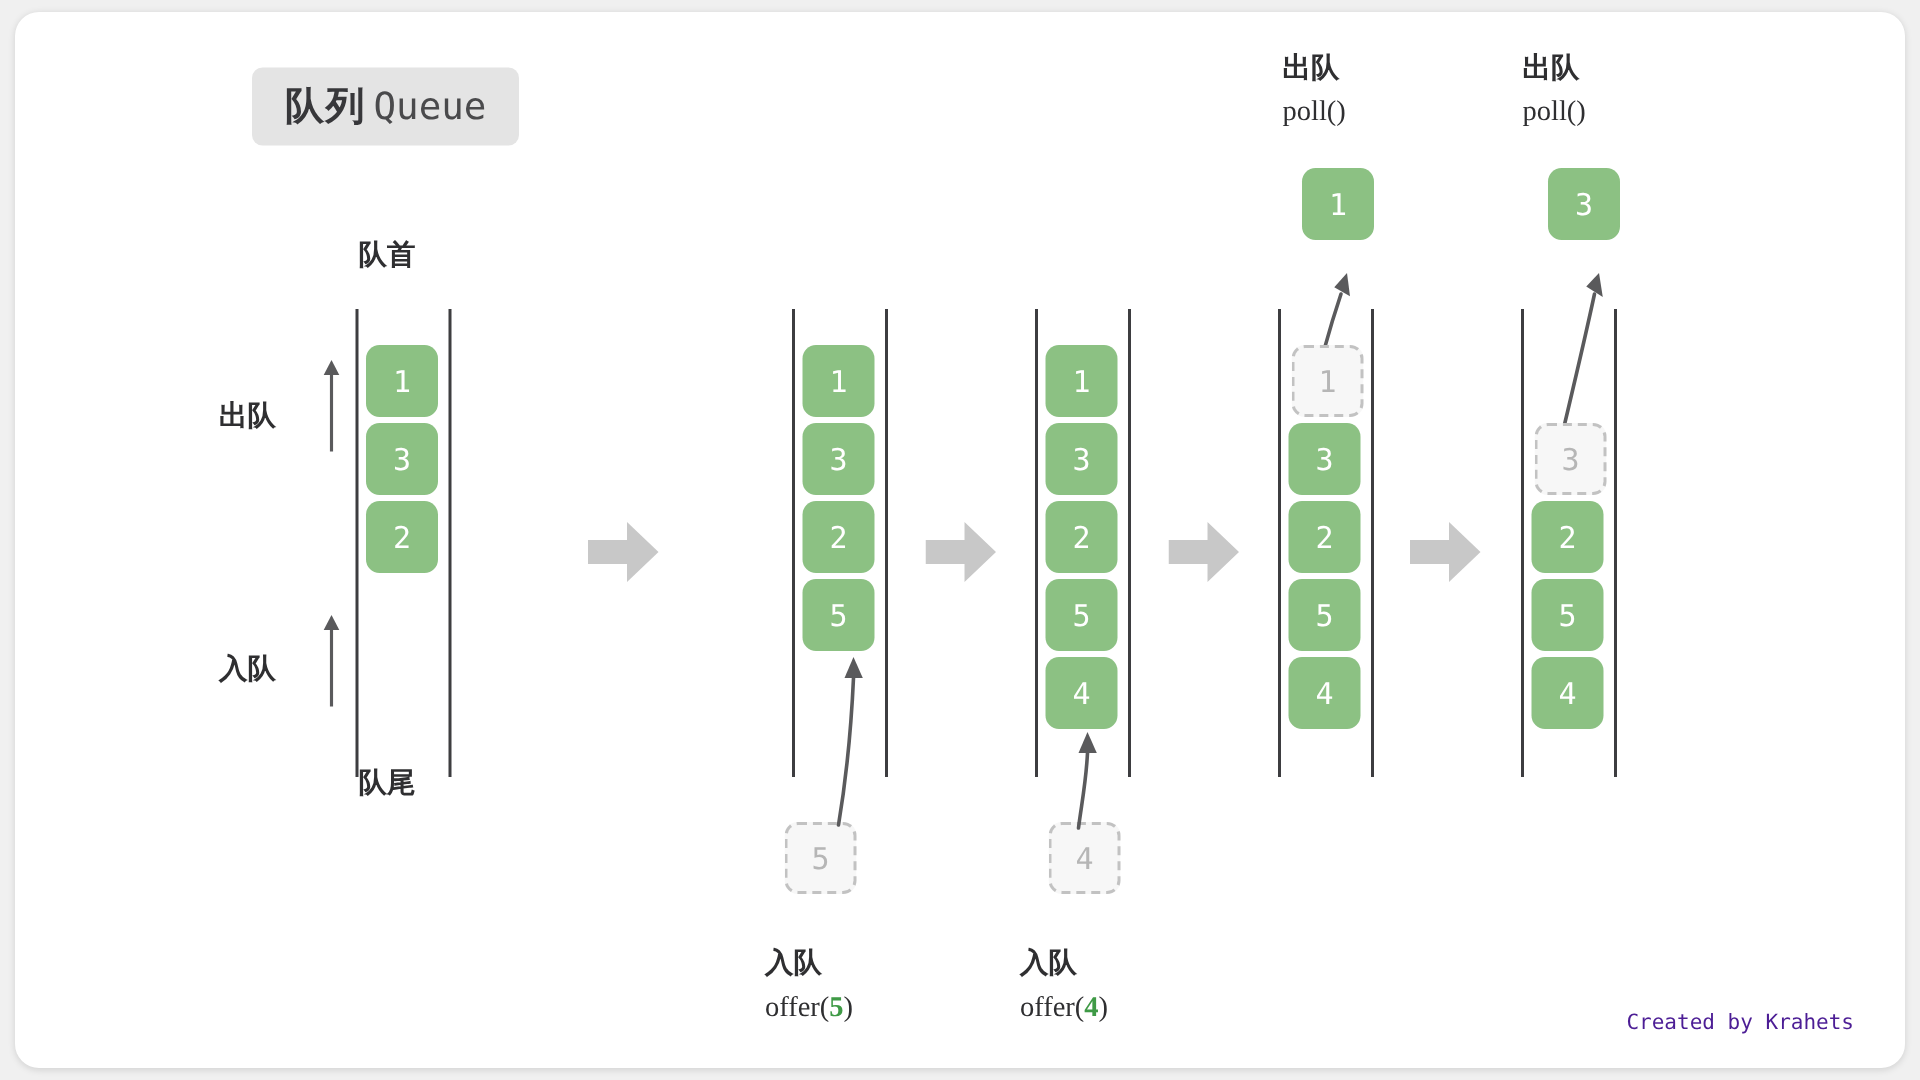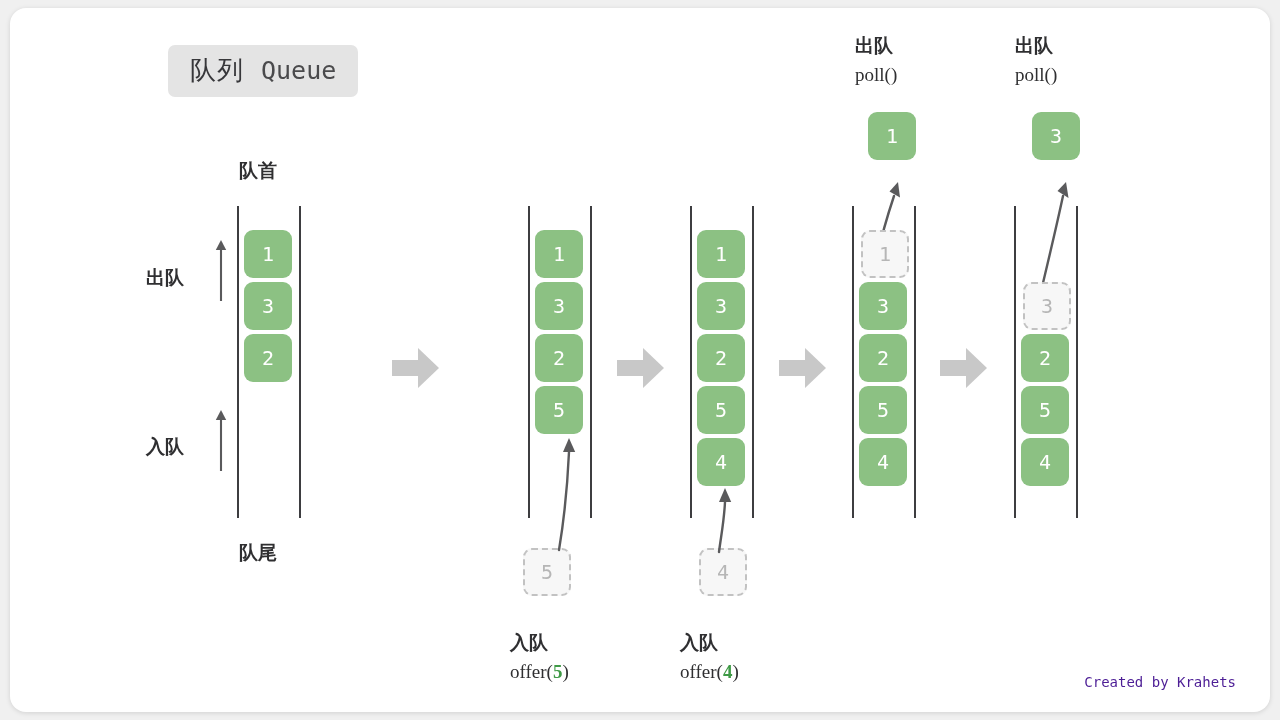--- a/index.html
+++ b/index.html
@@ -23,37 +23,37 @@
   .title-badge {
     position: absolute;
     left: 158px; top: 37px;
     padding: 12px 22px 14px 22px;
     background: #e4e4e4;
     border-radius: 7px;
     white-space: nowrap;
     line-height: 1;
   }
   .title-cn {
-    font-size: 26px; font-weight: normal; color: #37373a;
+    font-size: 26px; font-weight: bold; color: #37373a;
     letter-spacing: 1px;
   }
   .title-en {
     font-size: 25px; color: #4a4a4c;
     font-family: "DejaVu Sans Mono", monospace;
-    margin-left: 17px;
+    margin-left: 5px;
   }
 
   
   .lbl {
     position: absolute;
     font-size: 19px; font-weight: bold; color: #2f2f31;
     white-space: nowrap; line-height: 1.25;
   }
   .lbl-head { left: 229px; top: 151px; }
-  .lbl-tail { left: 229px; top: 533px; }
+  .lbl-tail { left: 229px; top: 503px; }
   .lbl-deq  { left: 136px; top: 258px; }
   .lbl-enq  { left: 136px; top: 427px; }
 
   
   .side-arrow { position: absolute; width: 16px; }
 
   
   .rail {
     position: absolute;
     width: 1.6px;

